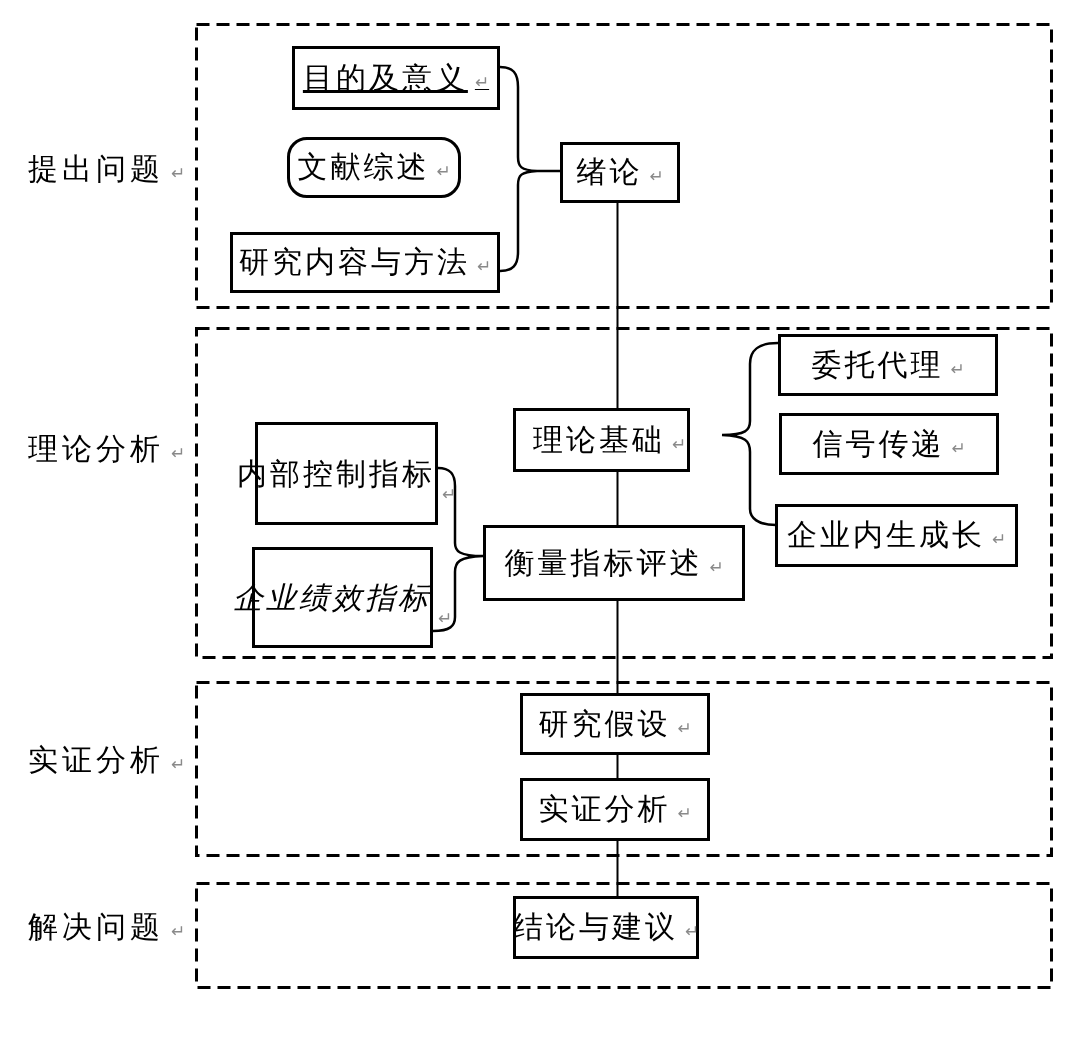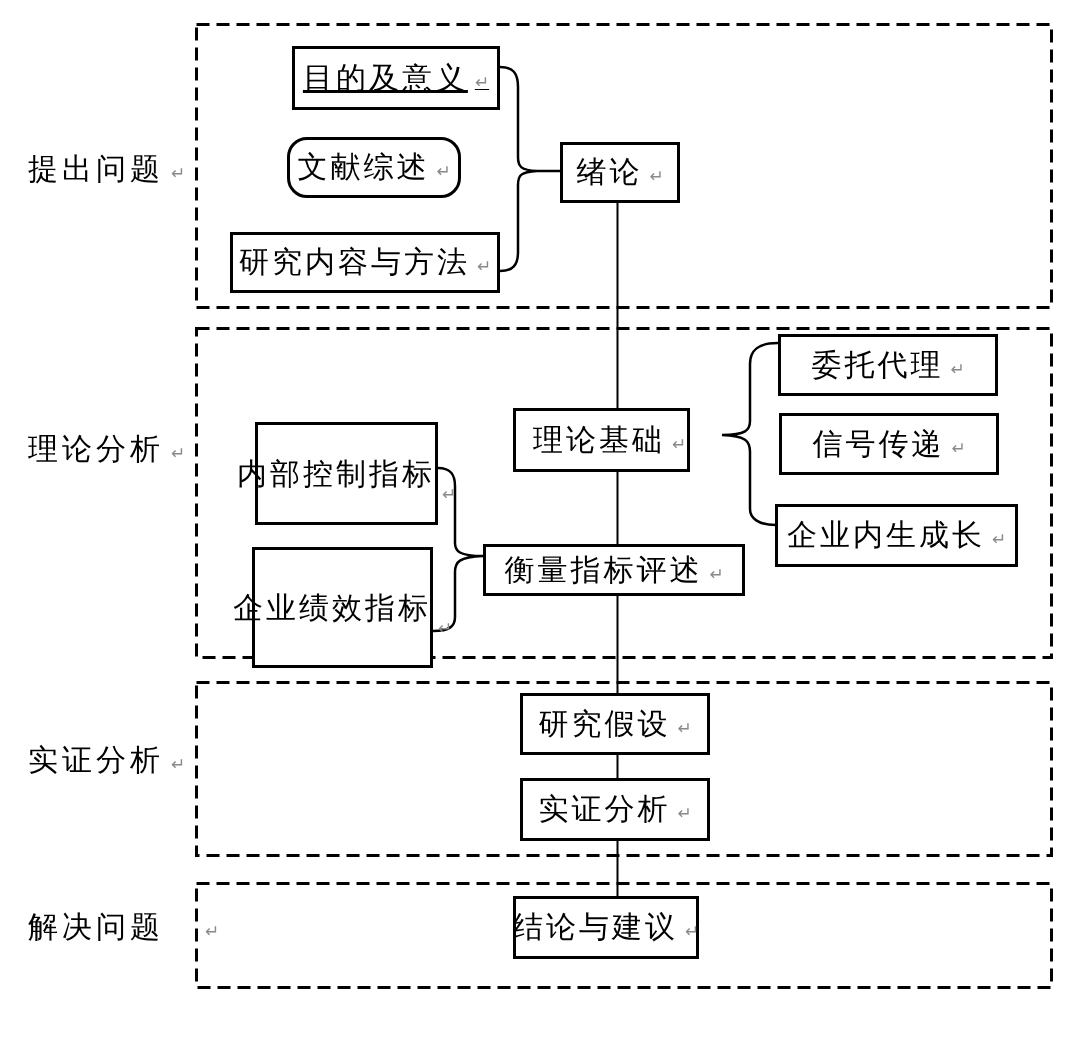--- a/index.html
+++ b/index.html
@@ -84,21 +84,21 @@
     <span class="mark">↵</span>
   </div>
   <div class="row-label" style="left:28px; top:429px;">
     <span>理论分析</span>
     <span class="mark">↵</span>
   </div>
   <div class="row-label" style="left:28px; top:740px;">
     <span>实证分析</span>
     <span class="mark">↵</span>
   </div>
-  <div class="row-label" style="left:28px; top:907px;gap:34px;">
+  <div class="row-label" style="left:28px; top:907px;">
     <span>解决问题</span>
     <span class="mark">↵</span>
   </div>
 
   <div class="box" style="left:292px; top:46px; width:208px; height:64px;text-decoration:underline;">
     <span>目的及意义</span>
     <span class="mark">↵</span>
   </div>
   <div class="box" style="left:287px; top:137px; width:174px; height:61px;border-radius:20px;">
     <span>文献综述</span>
@@ -129,28 +129,28 @@
     <span>企业内生成长</span>
     <span class="mark">↵</span>
   </div>
   <div class="box multiline" style="left:255px; top:422px; width:183px; height:103px;">
     <span>内部控制</span>
     <span class="line2wrap">
       <span>指标</span>
       <span class="mark">↵</span>
     </span>
   </div>
-  <div class="box multiline" style="left:252px; top:547px; width:181px; height:121px;">
+  <div class="box multiline" style="left:252px; top:547px; width:181px; height:101px;font-style:italic;">
     <span>企业绩效</span>
     <span class="line2wrap">
       <span>指标</span>
       <span class="mark">↵</span>
     </span>
   </div>
-  <div class="box" style="left:483px; top:544px; width:262px; height:52px;">
+  <div class="box" style="left:483px; top:525px; width:262px; height:76px;">
     <span>衡量指标评述</span>
     <span class="mark">↵</span>
   </div>
 
   <div class="box" style="left:520px; top:693px; width:190px; height:62px;">
     <span>研究假设</span>
     <span class="mark">↵</span>
   </div>
   <div class="box" style="left:520px; top:778px; width:190px; height:63px;">
     <span>实证分析</span>

